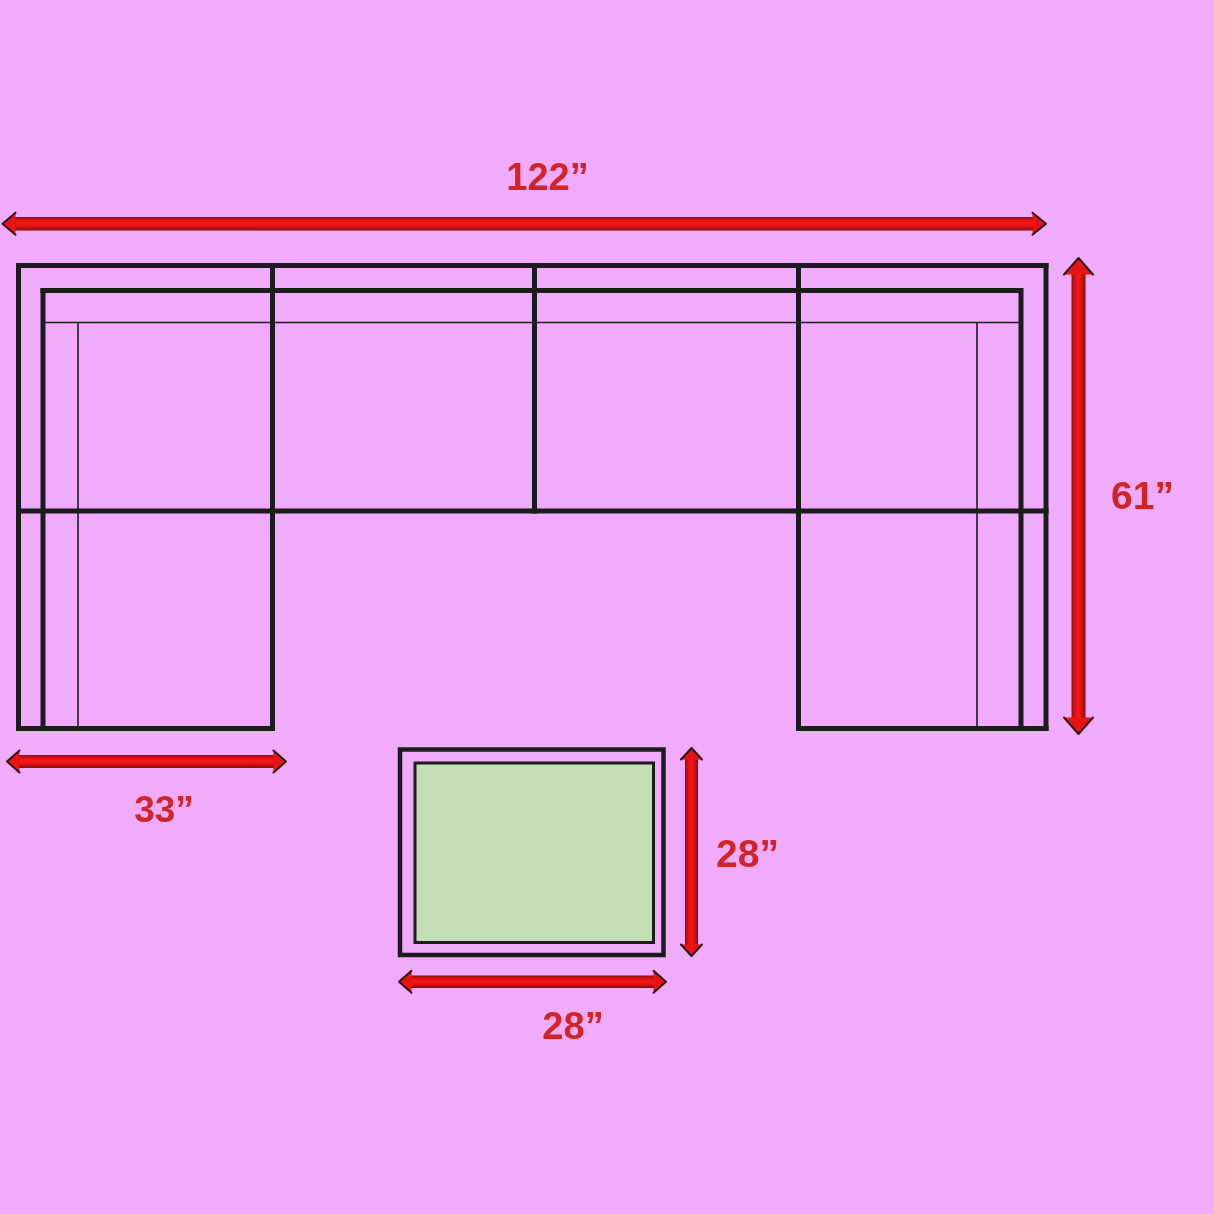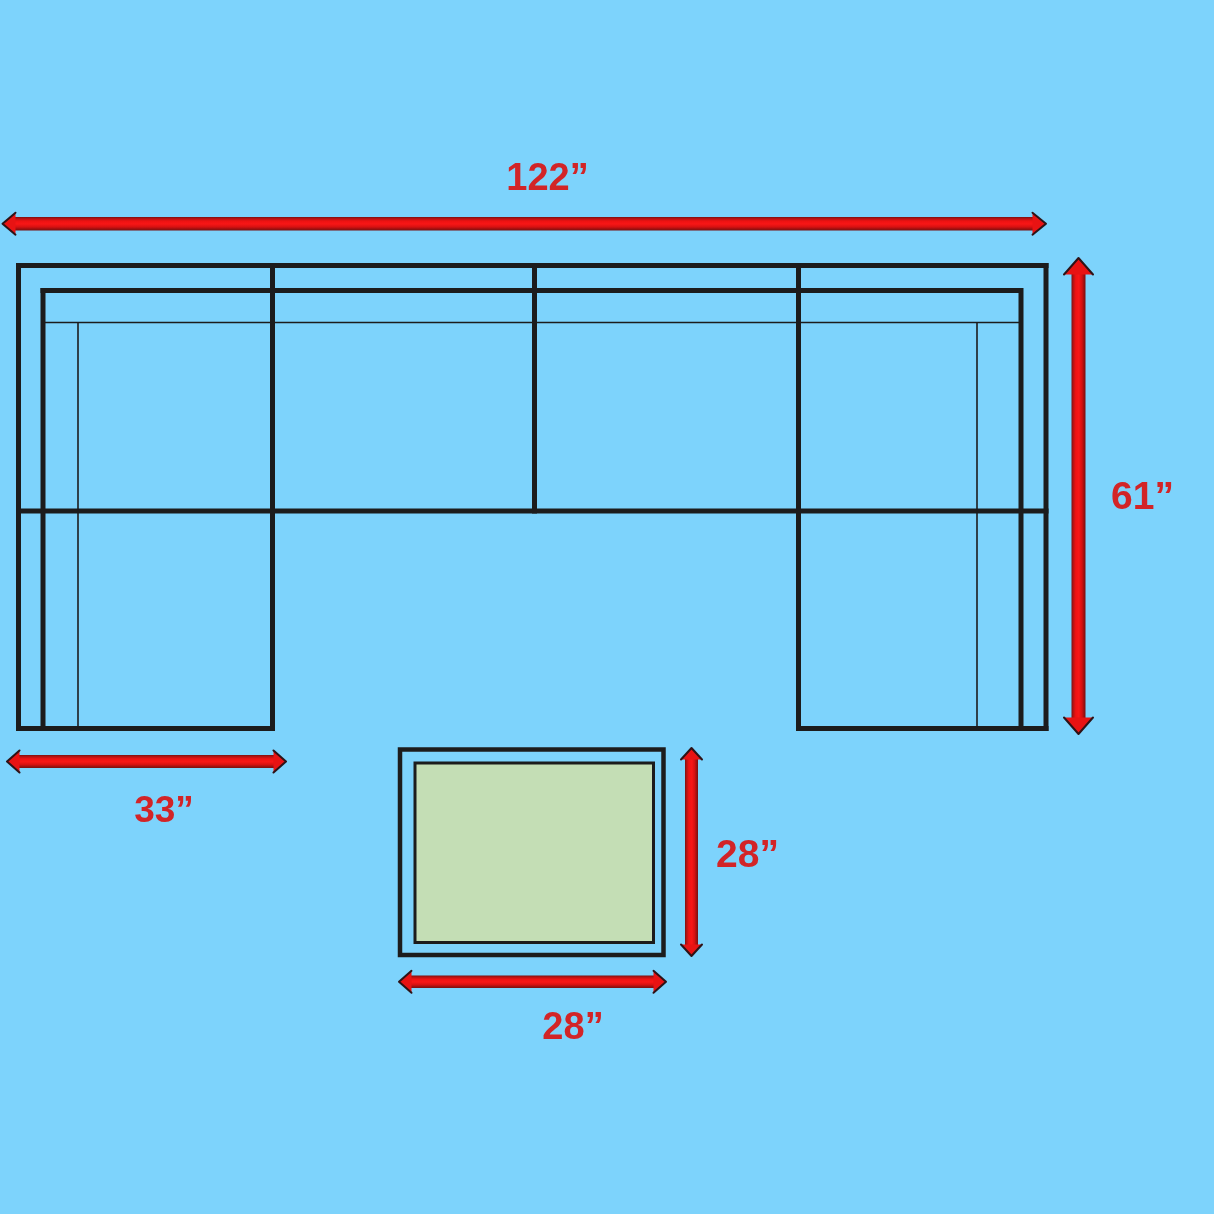--- a/index.html
+++ b/index.html
@@ -1,16 +1,16 @@
 <!DOCTYPE html>
 <html><head>
 <meta charset="utf-8">
 <style>
   html,body{margin:0;padding:0;background:#ffffff;}
-  .page{position:relative;width:1214px;height:1214px;background:#7dd3fc;overflow:hidden;}
+  .page{position:relative;width:1214px;height:1214px;background:#f0abfc;overflow:hidden;}
   text{font-family:"Liberation Sans", sans-serif;font-weight:bold;fill:#d22427;}
 </style>
 </head>
 <body>
 <div class="page">
 <svg width="1214" height="1214" viewBox="0 0 1214 1214" xmlns="http://www.w3.org/2000/svg" style="filter:blur(0.6px);">
   <defs>
     <linearGradient id="redH" x1="0" y1="0" x2="0" y2="1">
       <stop offset="0" stop-color="#7e1010"></stop>
       <stop offset="0.12" stop-color="#b31212"></stop>

